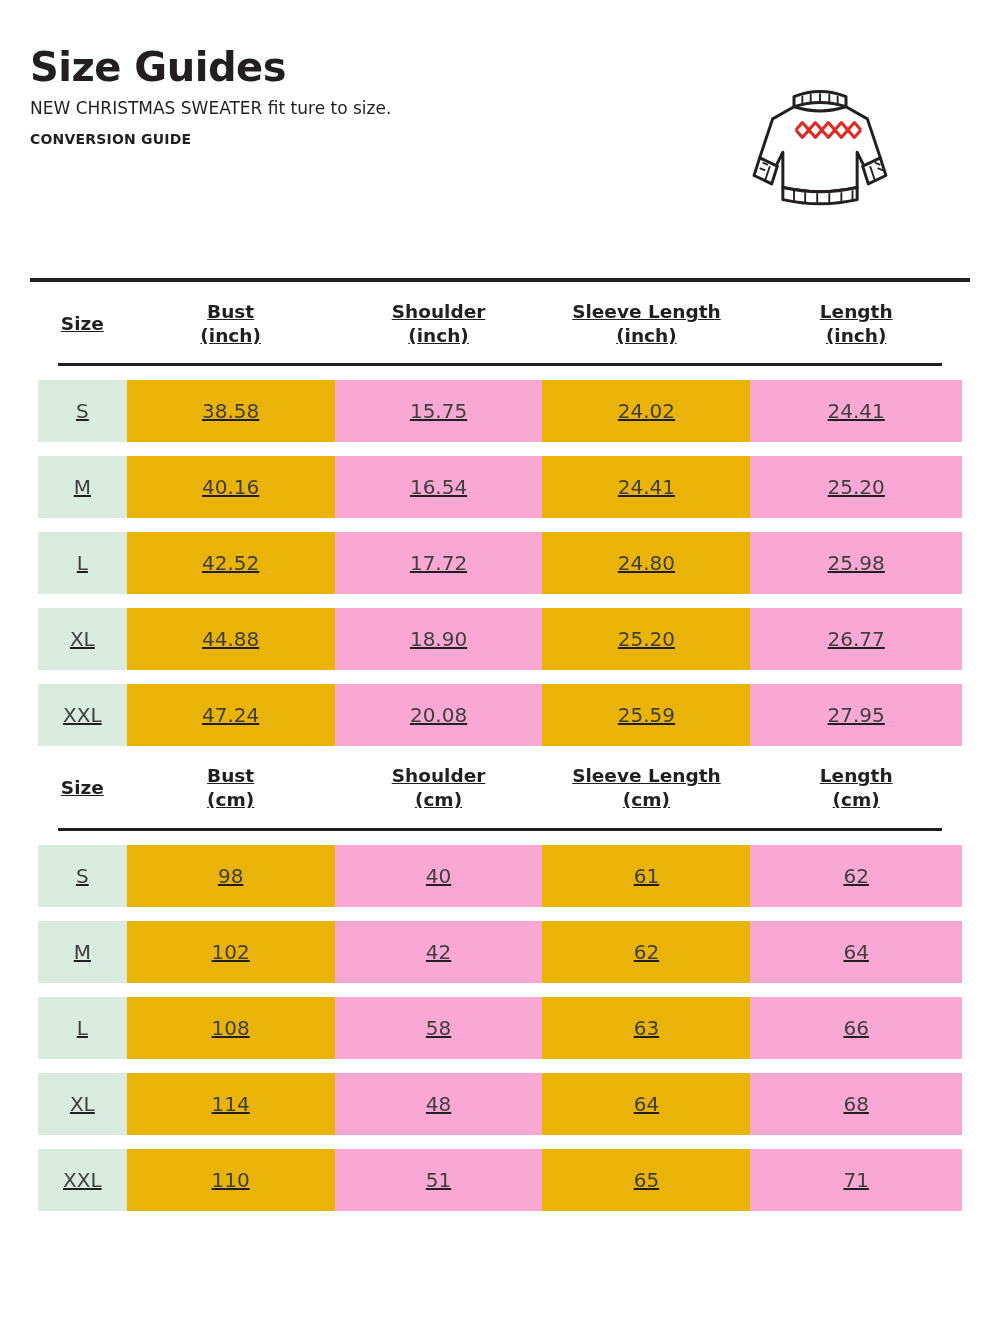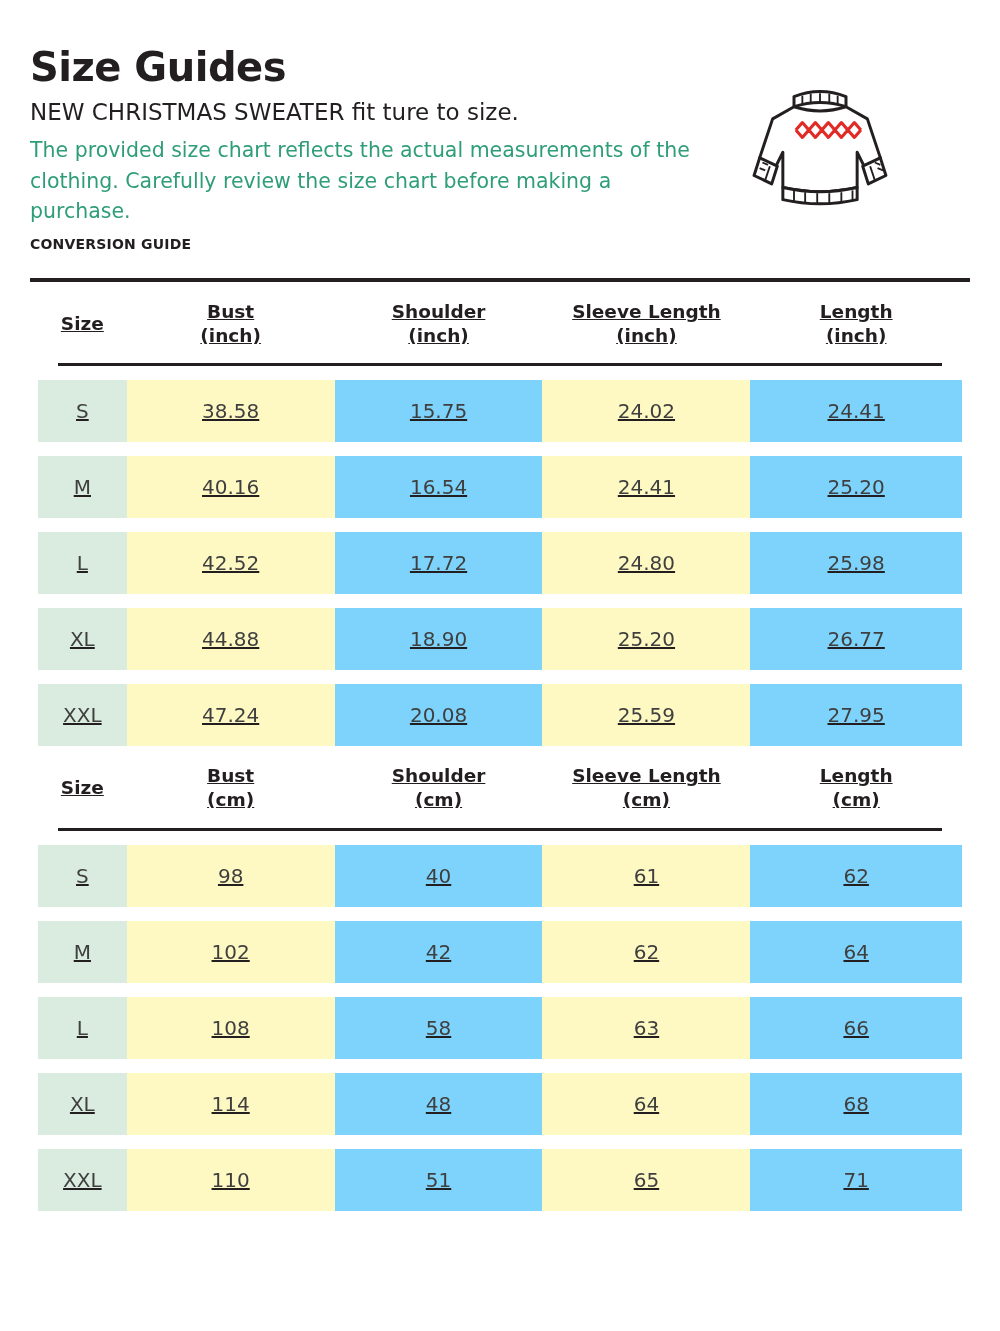--- a/index.html
+++ b/index.html
@@ -32,21 +32,21 @@
   }
   .title {
     font-size: 40px;
     font-weight: bold;
     letter-spacing: -0.5px;
     margin: 0 0 6px 0;
     line-height: 1.15;
     color: #231f20;
   }
   .subtitle {
-    font-size: 23px;
+    font-size: 17px;
     line-height: 1.45;
     color: #231f20;
     margin: 0 0 6px 0;
     font-weight: 400;
   }
   .note {
     font-size: 20.5px;
     line-height: 1.48;
     color: #2f9e78;
     margin: 0 0 4px 0;
@@ -102,41 +102,40 @@
   thead th .unit { display: block; font-weight: bold; }
   tbody td {
     text-align: center;
     font-size: 20px;
     color: #3f3f3f;
     height: 62px;
     font-weight: 400;
   }
   tbody tr { }
   td.c-size   { background: #d9ecdf; }
-  td.c-light  { background: #7dd3fc; }
-  td.c-dark   { background: #fef9c3; }
+  td.c-light  { background: #f9a8d4; }
+  td.c-dark   { background: #eab308; }
   tr.spacer td { background: transparent; height: 14px; padding: 0; }
 
   col.col-size     { width: 9.6%; }
   col.col-bust     { width: 22.5%; }
   col.col-shoulder { width: 22.5%; }
   col.col-sleeve   { width: 22.5%; }
   col.col-length   { width: 22.9%; }
 
   .table-wrap { padding: 0 8px; }
 </style>
 </head>
 <body>
 
 <div class="page">
 
   <div class="header">
     <h1 class="title">Size Guides</h1>
     <p class="subtitle">NEW CHRISTMAS SWEATER fit ture to size.</p>
-    <p class="note">The provided size chart reflects the actual measurements of the clothing. Carefully review the size chart before making a purchase.</p>
     <div class="conversion">CONVERSION GUIDE</div>
 
     <div class="sweater-icon">
       <svg viewBox="0 0 170 140" width="160" height="130" xmlns="http://www.w3.org/2000/svg">
         <g fill="#ffffff" stroke="#231f20" stroke-width="3.2" stroke-linejoin="round" stroke-linecap="round">
 
           <path d="M57 20 q28 -11 56 0 l0 11 q-28 -9 -56 0 z"></path>
 
           <path d="M57 31 L34 44 L20 86 L37 96 L45 80 L45 118 q40 9 80 0 L125 80 L133 96 L150 86 L136 44 L113 31 q-28 9 -56 0 z"></path>
 

